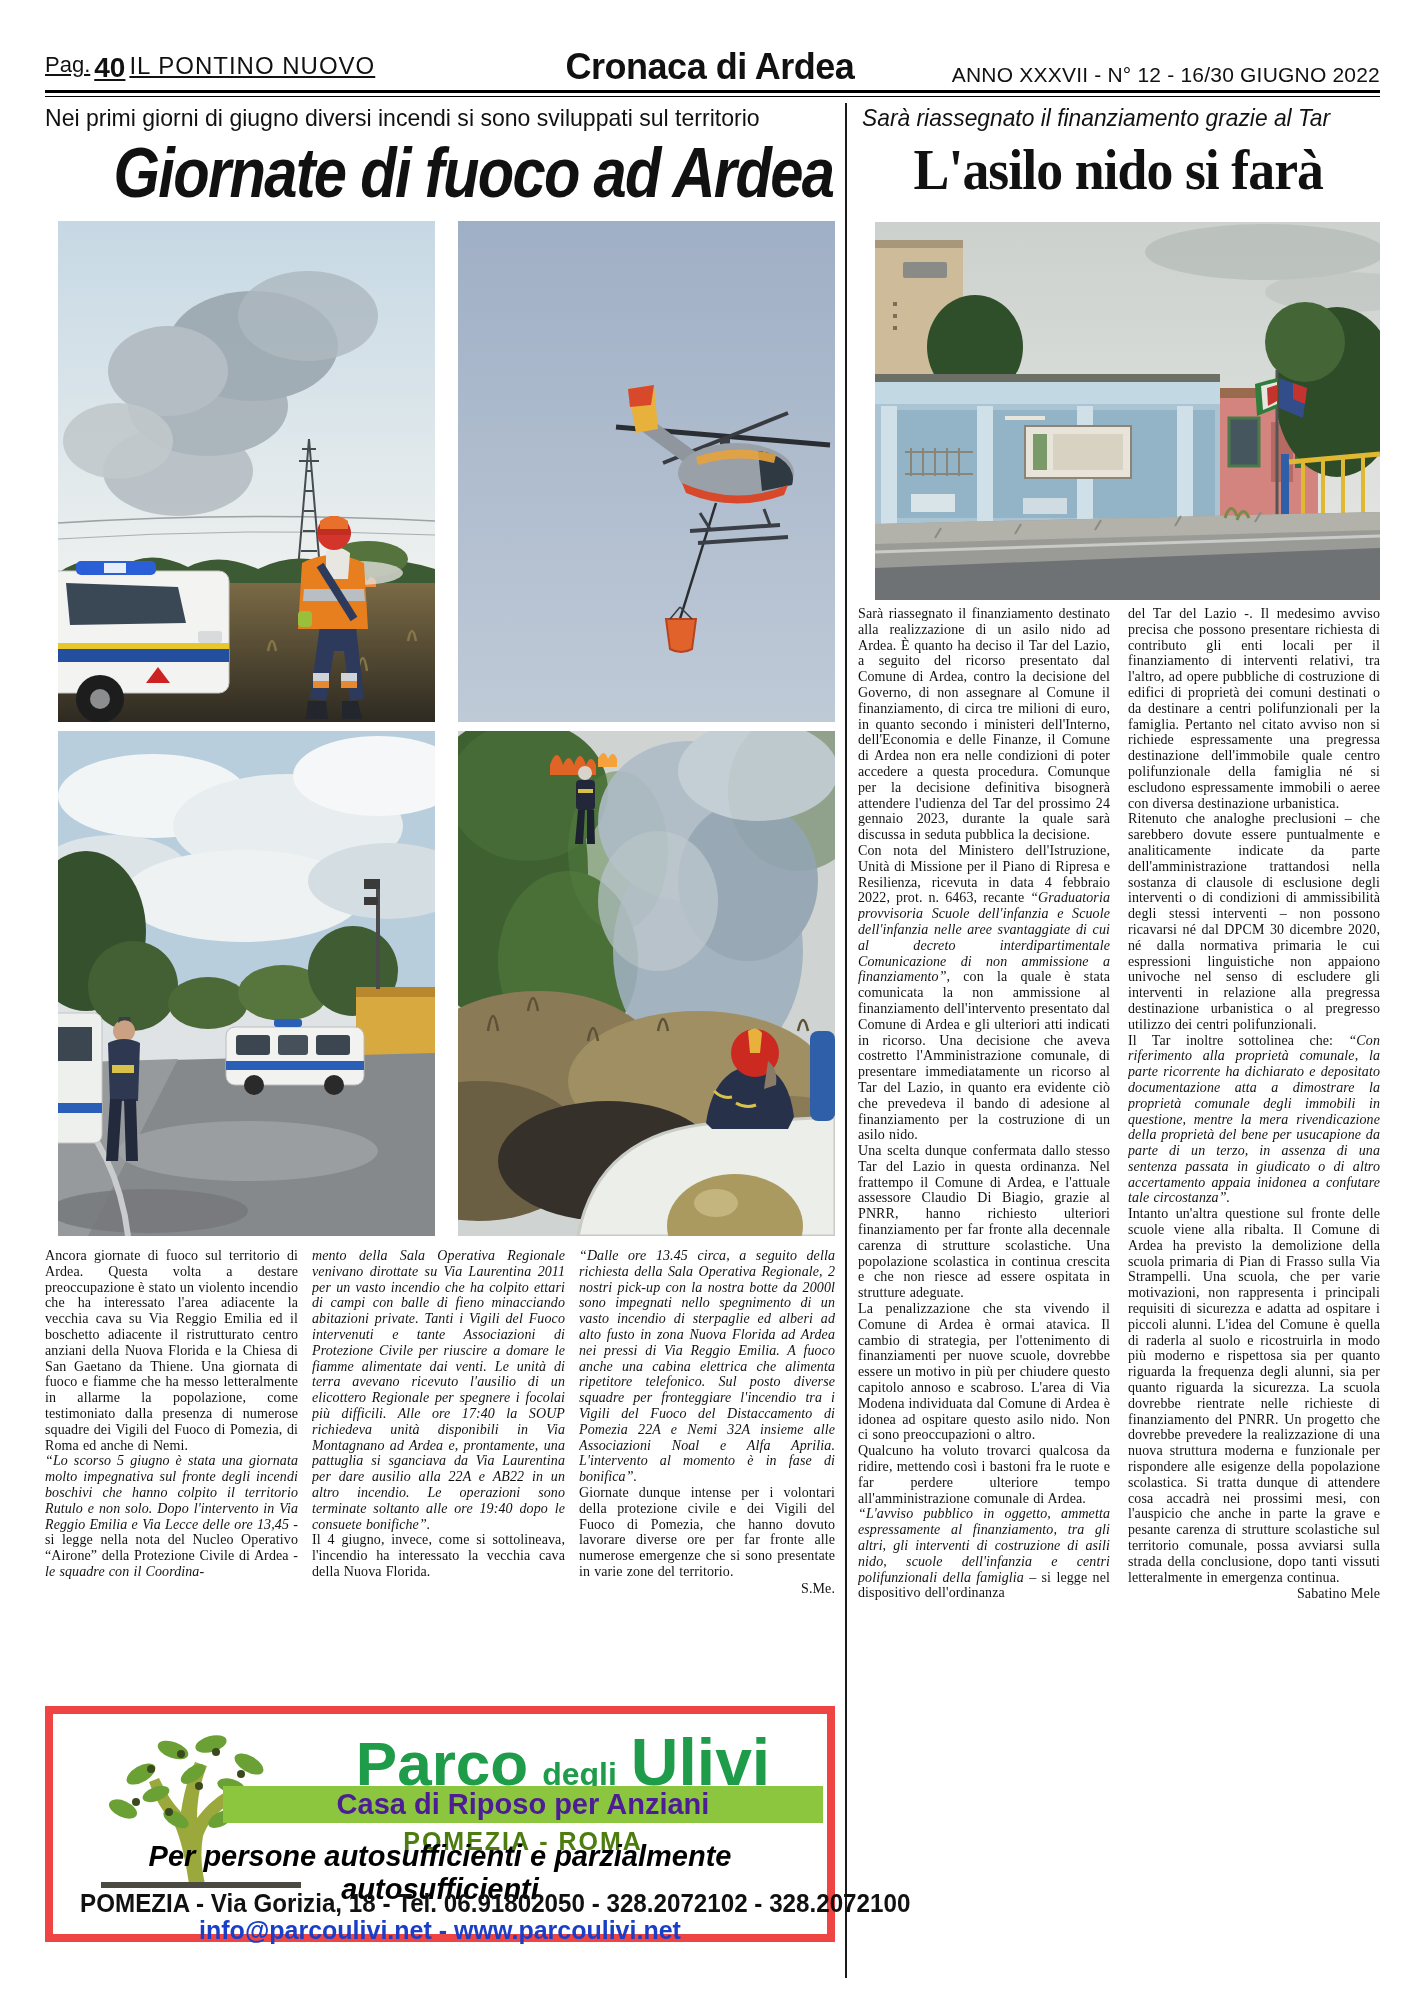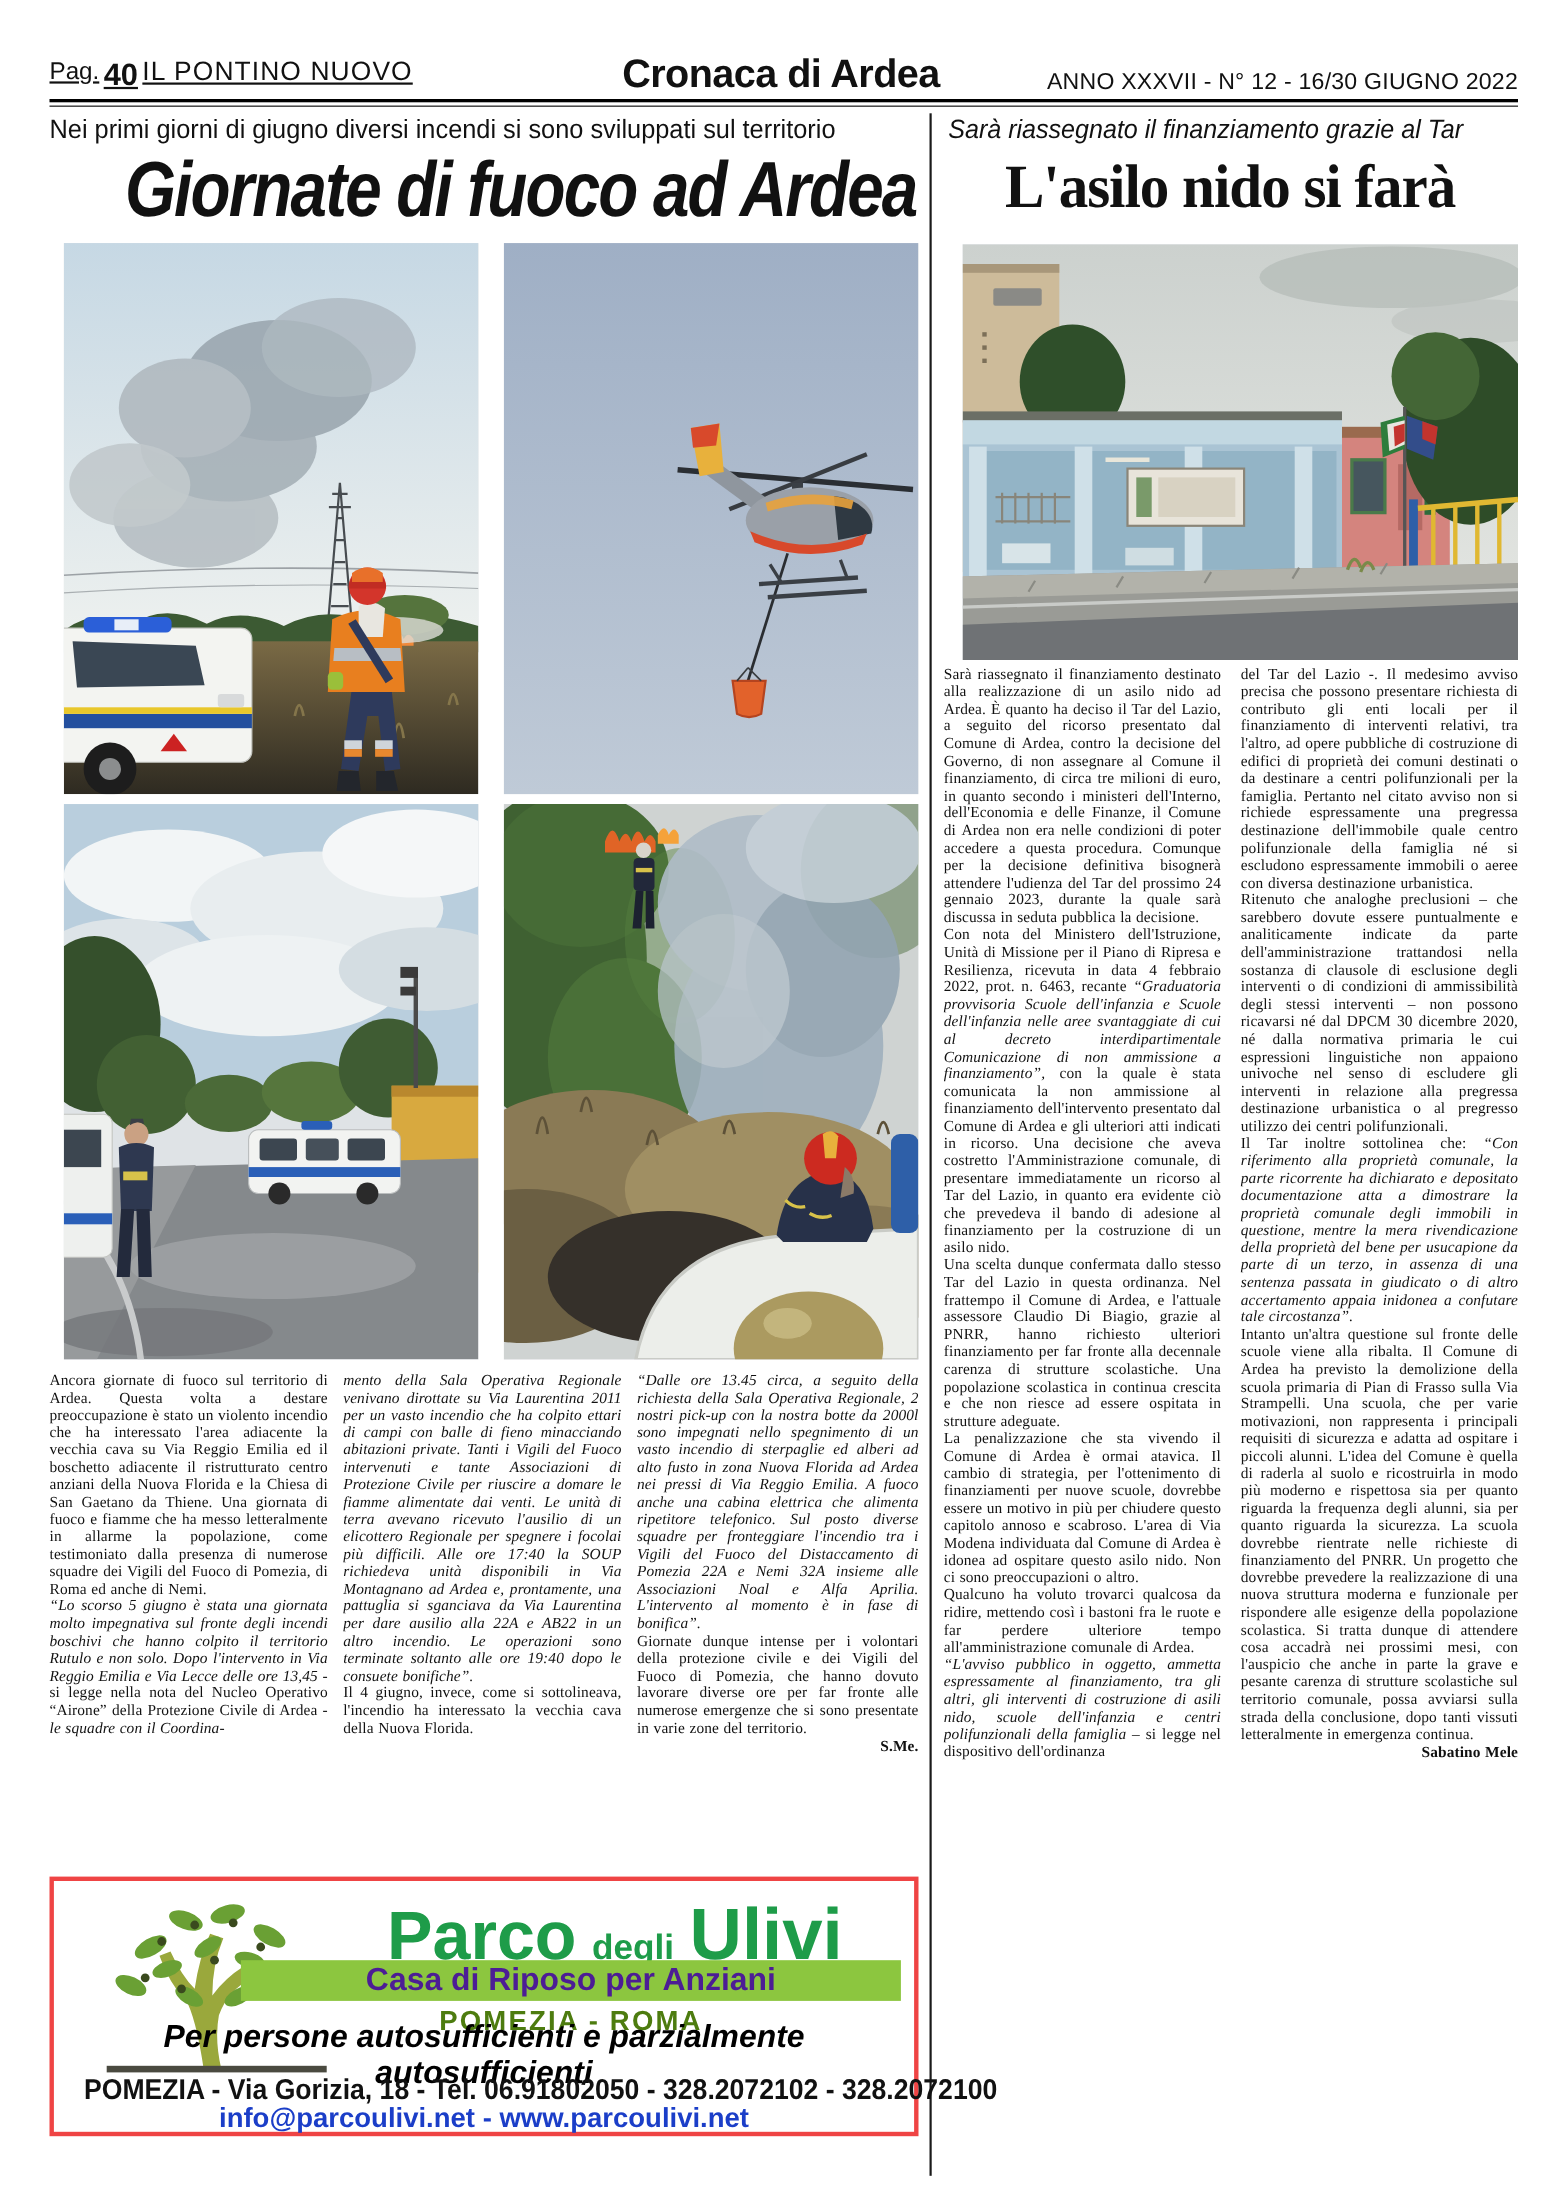--- a/index.html
+++ b/index.html
@@ -25,23 +25,23 @@
   .headline-right{left:856px;width:524px;top:138px;text-align:center;}
   .headline-right span{display:inline-block;font-family:"Liberation Serif",serif;font-weight:bold;
      font-size:56px;letter-spacing:-1px;transform:scaleX(.96);transform-origin:center;white-space:nowrap;}
   
   .photo{overflow:hidden;background:#dfe3e6;}
   .photo svg{display:block;}
   
   .col{font-family:"Liberation Serif",serif;font-size:14px;line-height:15.8px;text-align:justify;
        overflow:hidden;letter-spacing:0.1px;word-spacing:0.5px;}
   .col .it{font-style:italic;}
-  .byline{text-align:right;font-weight:bold;font-family:"Liberation Serif",serif;font-size:14px;margin-top:1px;}
+  .byline{text-align:right;font-weight:normal;font-family:"Liberation Serif",serif;font-size:14px;margin-top:1px;}
   
-  .adbox{left:45px;top:1706px;width:790px;height:236px;border:4px solid #ef4444;box-sizing:border-box;background:#fff;}
+  .adbox{left:45px;top:1706px;width:790px;height:236px;border:8px solid #ef4444;box-sizing:border-box;background:#fff;}
   .ad-title{position:absolute;left:250px;top:10px;width:520px;display:flex;align-items:baseline;justify-content:center;gap:14px;color:#1e9c49;}
   .ad-parco{font-size:62px;font-weight:bold;}
   .ad-degli{font-size:32px;font-weight:bold;}
   .ad-ulivi{font-size:66px;font-weight:bold;}
   .ad-banner{position:absolute;left:170px;top:72px;width:600px;height:37px;background:#8cc63f;
      display:flex;align-items:center;justify-content:center;font-size:29px;font-weight:bold;color:#4c1d95;}
   .ad-loc{position:absolute;left:170px;top:113px;width:600px;text-align:center;font-size:25px;font-weight:bold;
      color:#4d7c0f;letter-spacing:2px;}
   .ad-tagline{position:absolute;left:0;top:126px;width:100%;text-align:center;font-size:29px;font-weight:bold;font-style:italic;color:#000;}
   .ad-contact{position:absolute;left:0;top:174px;width:100%;text-align:center;font-size:26px;font-weight:bold;

